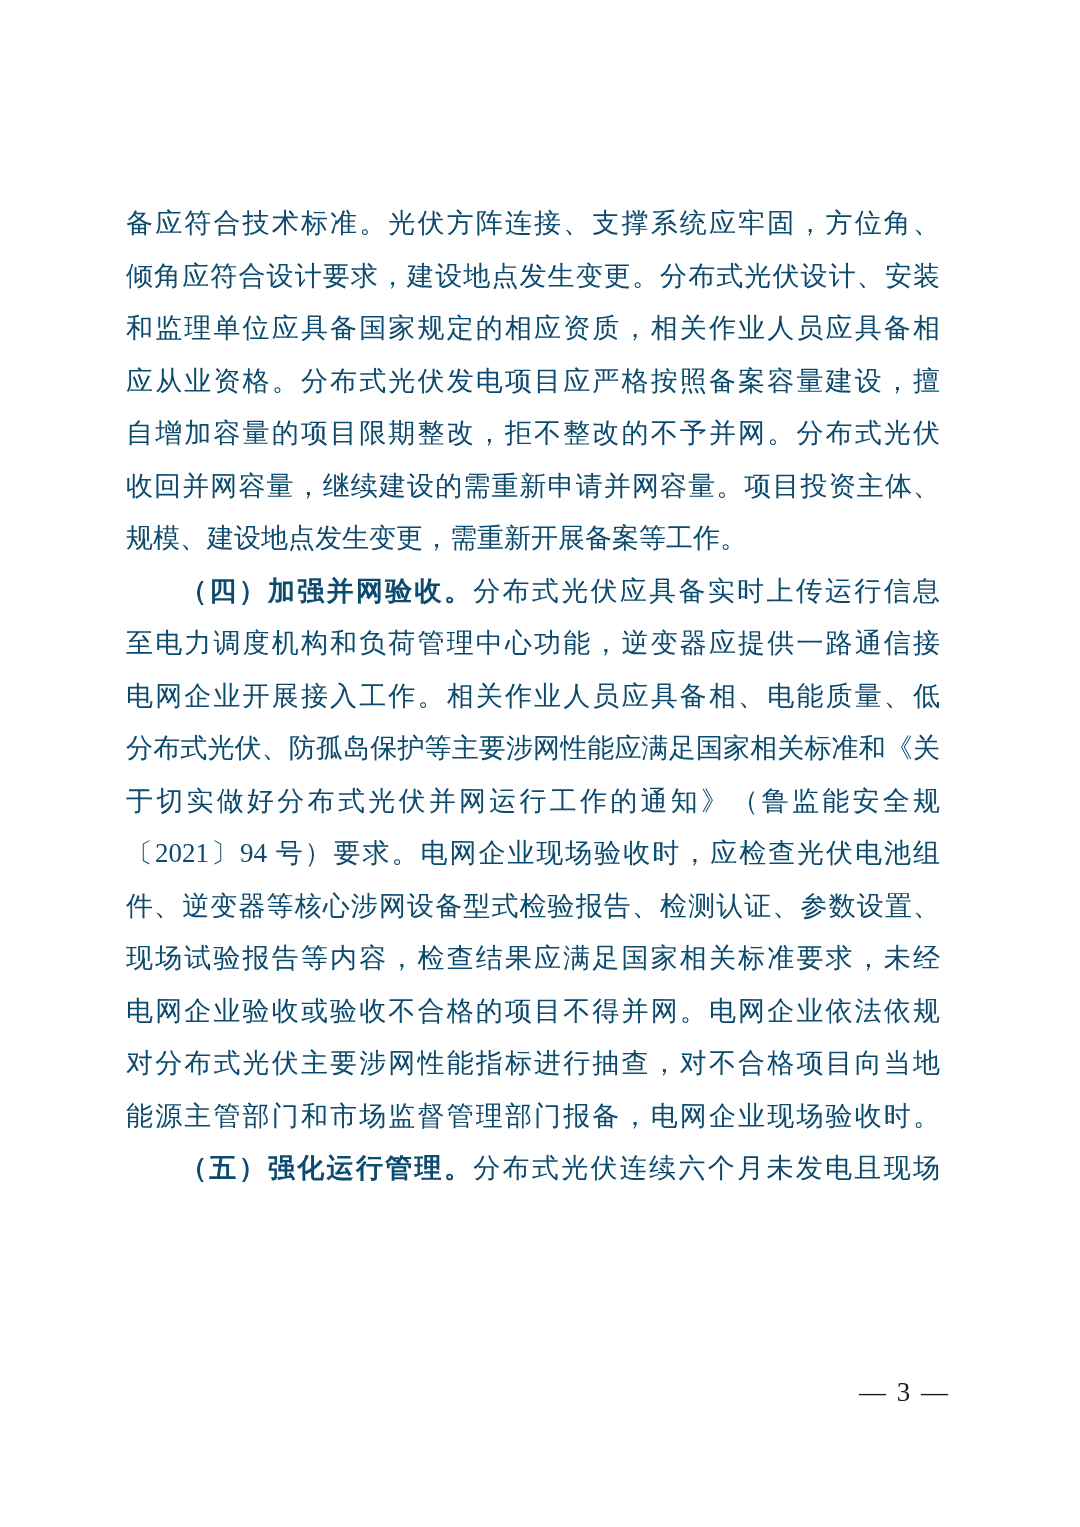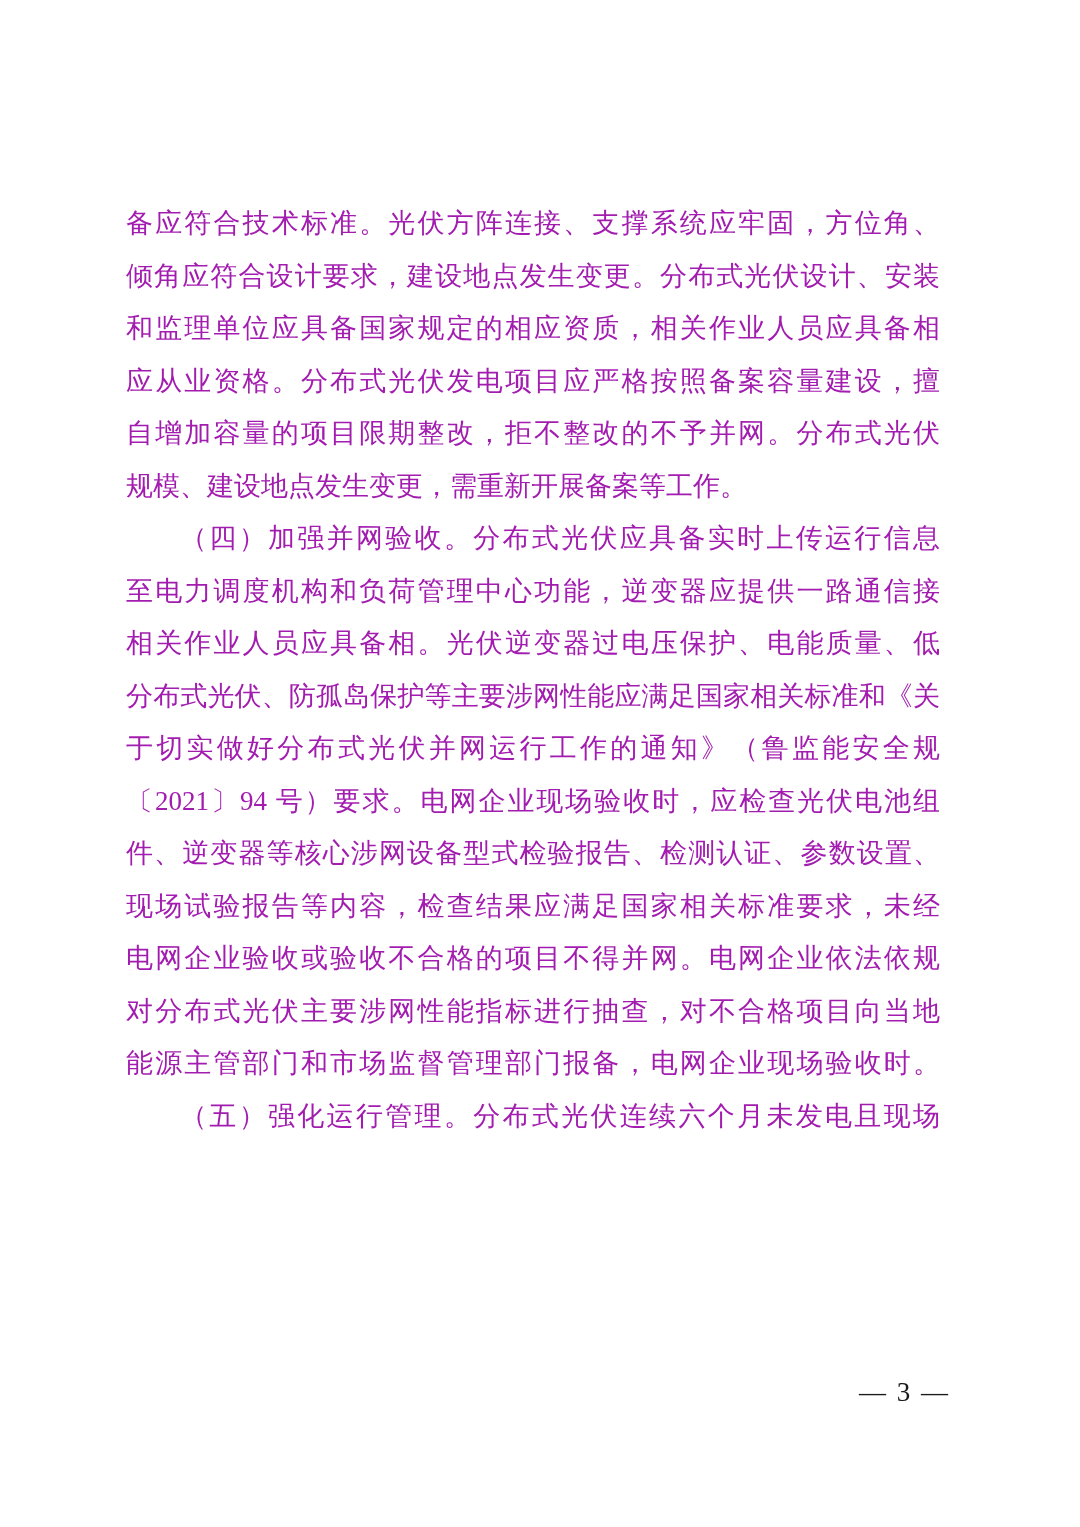--- a/index.html
+++ b/index.html
@@ -18,40 +18,40 @@
     position: absolute;
     inset: 0;
     background: #ffffff;
   }
   .text-body {
     position: absolute;
     left: 126px;
     top: 197px;
     width: 814px;
     font-size: 27px;
-    color: #a21caf;
+    color: #0c4a6e;
   }
   .line {
     height: 52.5px;
     line-height: 52.5px;
     text-align: justify;
     overflow: hidden;
     white-space: normal;
   }
   .line.j {
     text-align-last: justify;
   }
   .line.nj {
     text-align-last: left;
   }
   .line.ind {
     text-indent: 2em;
   }
   .bold-prefix {
-    font-weight: normal;
+    font-weight: bold;
   }
   .page-number {
     position: absolute;
     top: 1377px;
     right: 130px;
     font-size: 27px;
     line-height: 30px;
     color: #1b1b1b;
     letter-spacing: 2px;
     white-space: pre;
@@ -60,24 +60,25 @@
 </head>
 <body>
 
 <div class="sheet">
   <div class="text-body" id="text-body">
       <div class="line j">备应符合技术标准。光伏方阵连接、支撑系统应牢固，方位角、</div>
       <div class="line j">倾角应符合设计要求，建设地点发生变更。分布式光伏设计、安装</div>
       <div class="line j">和监理单位应具备国家规定的相应资质，相关作业人员应具备相</div>
       <div class="line j">应从业资格。分布式光伏发电项目应严格按照备案容量建设，擅</div>
       <div class="line j">自增加容量的项目限期整改，拒不整改的不予并网。分布式光伏</div>
+      <div class="line j">收回并网容量，继续建设的需重新申请并网容量。项目投资主体、</div>
       <div class="line nj">规模、建设地点发生变更，需重新开展备案等工作。</div>
       <div class="line j ind"><span class="bold-prefix">（四）加强并网验收。</span>分布式光伏应具备实时上传运行信息</div>
       <div class="line j">至电力调度机构和负荷管理中心功能，逆变器应提供一路通信接</div>
-      <div class="line j">相关作业人员应具备相。光伏逆变器过电压保护、电能质量、低</div>
+      <div class="line j">电网企业开展接入工作。相关作业人员应具备相、电能质量、低</div>
       <div class="line j">分布式光伏、防孤岛保护等主要涉网性能应满足国家相关标准和《关</div>
       <div class="line j">于切实做好分布式光伏并网运行工作的通知》（鲁监能安全规</div>
       <div class="line j">〔2021〕94 号）要求。电网企业现场验收时，应检查光伏电池组</div>
       <div class="line j">件、逆变器等核心涉网设备型式检验报告、检测认证、参数设置、</div>
       <div class="line j">现场试验报告等内容，检查结果应满足国家相关标准要求，未经</div>
       <div class="line j">电网企业验收或验收不合格的项目不得并网。电网企业依法依规</div>
       <div class="line j">对分布式光伏主要涉网性能指标进行抽查，对不合格项目向当地</div>
       <div class="line j">能源主管部门和市场监督管理部门报备，电网企业现场验收时。</div>
       <div class="line j ind"><span class="bold-prefix">（五）强化运行管理。</span>分布式光伏连续六个月未发电且现场</div>
     </div>

